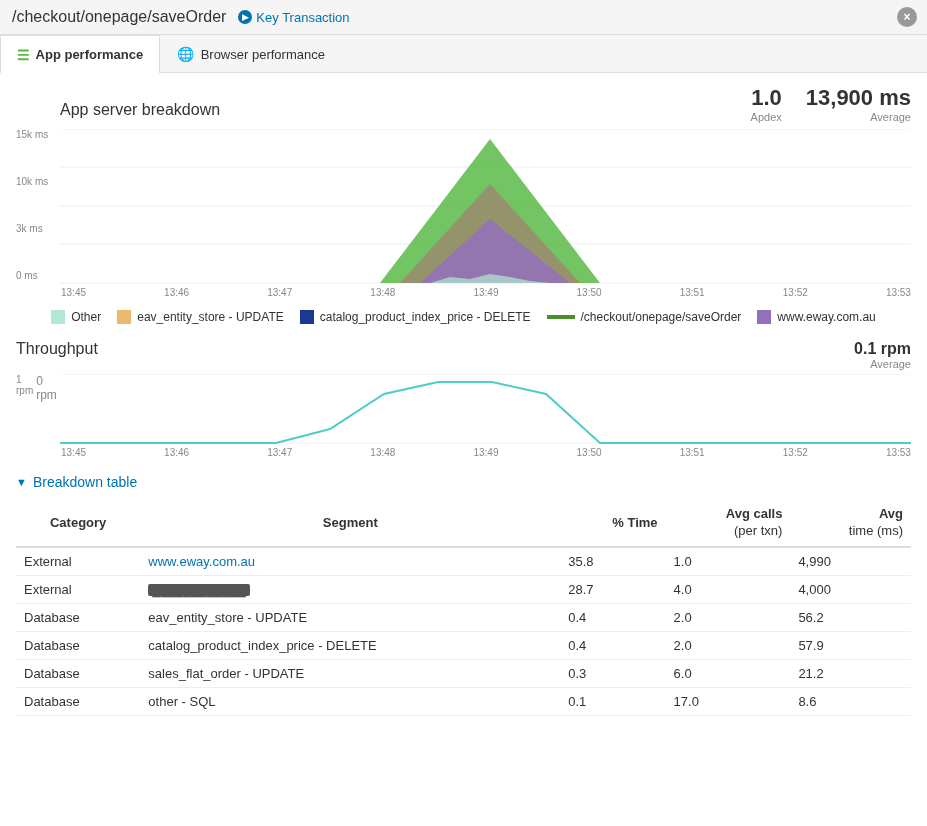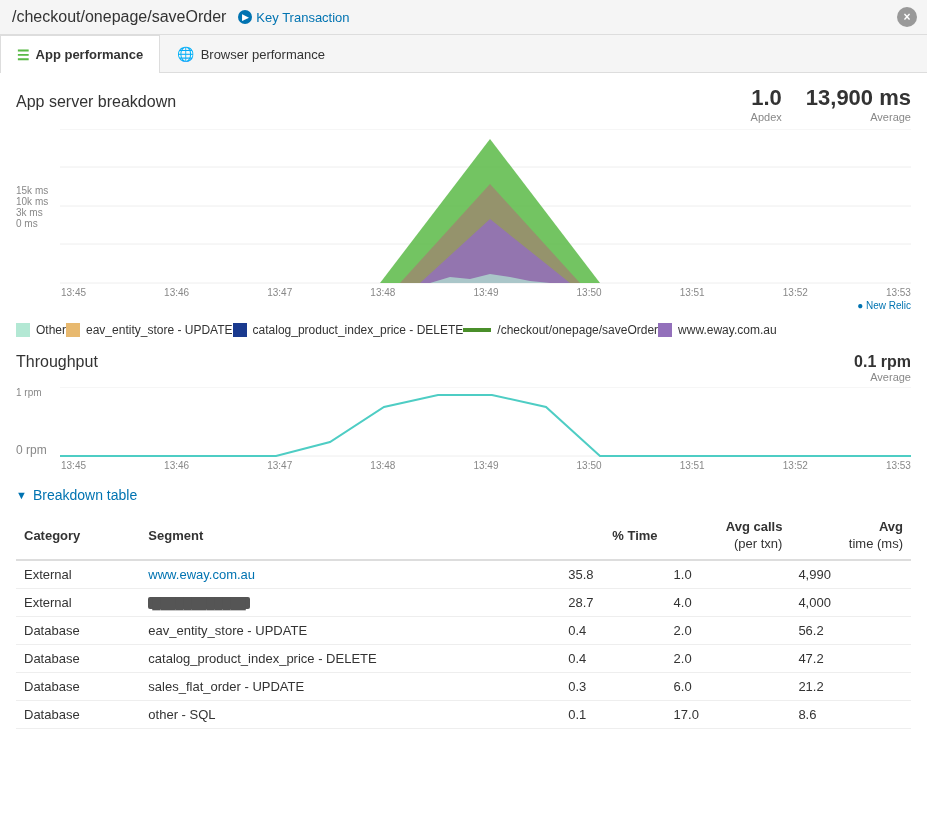--- a/index.html
+++ b/index.html
@@ -26,30 +26,30 @@
     
     .section-title { font-size: 16px; font-weight: normal; color: #333; margin-bottom: 4px; }
     .stat-block { text-align: right; }
     .stat-value { font-size: 22px; font-weight: bold; color: #333; }
     .stat-label { font-size: 11px; color: #888; }
     .chart-y-label { font-size: 10px; color: #888; padding-right: 4px; }
     .new-relic-label { text-align: right; font-size: 10px; color: #888; margin-right: 0; }
     .new-relic-label span { color: #0073b1; }
 
     
-    .legend { display: flex; flex-wrap: wrap; gap: 8px 0; margin: 12px 0; }
+    .legend { display: flex; flex-wrap: wrap; justify-content: center; gap: 8px 16px; margin: 12px 0; }
     .legend-item { display: flex; align-items: center; gap: 6px; font-size: 12px; }
     .legend-color { width: 14px; height: 14px; display: inline-block; }
     .legend-line { width: 28px; height: 4px; display: inline-block; }
 
     
     .breakdown-header { display: flex; align-items: center; gap: 6px; margin-bottom: 10px; font-size: 14px; color: #0073b1; cursor: pointer; }
     .breakdown-arrow { color: #0073b1; font-size: 11px; }
     table { width: 100%; border-collapse: collapse; }
-    thead th { text-align: left; padding: 6px 8px; font-weight: bold; font-size: 13px; border-bottom: 2px solid #ddd; }
+    thead th { text-align: center; padding: 6px 8px; font-weight: bold; font-size: 13px; border-bottom: 2px solid #ddd; }
     thead th.right { text-align: right; }
     tbody td { padding: 6px 8px; border-bottom: 1px solid #eee; font-size: 13px; }
     tbody td.right { text-align: left; }
     .segment-link { color: #0073b1; text-decoration: none; }
     .redacted { background: #555; color: #555; border-radius: 2px; font-size: 11px; }
     .th-multiline { text-align: right; line-height: 1.3; }
 
     
     svg { display: block; }
   </style>
@@ -72,38 +72,38 @@
   </div>
   <div class="tab tab-browser">
     <span class="tab-icon">🌐</span>
     <span>Browser performance</span>
   </div>
 </div>
 
 <div class="main">
 
   <div>
-    <div style="display:flex; justify-content:space-between; align-items:center; margin-bottom:6px;">
+    <div style="display:flex; justify-content:space-between; align-items:flex-end; margin-bottom:6px;margin-left:44px;">
       <span class="section-title">App server breakdown</span>
       <div style="display:flex; gap:24px;">
         <div class="stat-block">
           <div class="stat-value">1.0</div>
           <div class="stat-label">Apdex</div>
         </div>
         <div class="stat-block">
           <div class="stat-value">13,900 ms</div>
           <div class="stat-label">Average</div>
         </div>
       </div>
     </div>
 
     <div style="position:relative; margin-bottom:2px;">
       <div style="display:flex; gap:0;">
 
-        <div style="width:45px; display:flex; flex-direction:column; justify-content:center; height:155px; padding-top:0; padding-bottom:0;">
+        <div style="width:45px; display:flex; flex-direction:column; justify-content:flex-start; height:155px; padding-top:0; padding-bottom:0;gap:36px;">
           <span class="chart-y-label">15k ms</span>
           <span class="chart-y-label">10k ms</span>
           <span class="chart-y-label">3k ms</span>
           <span class="chart-y-label">0 ms</span>
         </div>
 
         <svg width="862" height="155">
 
           <line x1="0" y1="0" x2="862" y2="0" stroke="#eee" stroke-width="1"></line>
           <line x1="0" y1="38" x2="862" y2="38" stroke="#eee" stroke-width="1"></line>
@@ -125,24 +125,20 @@
         <span>13:45</span>
         <span>13:46</span>
         <span>13:47</span>
         <span>13:48</span>
         <span>13:49</span>
         <span>13:50</span>
         <span>13:51</span>
         <span>13:52</span>
         <span>13:53</span>
       </div>
-      <div class="new-relic-label" style="margin-left:45px; text-align:right; font-size:10px; color:#888; margin-top:2px;">
-        <span style="color:#0073b1;">●</span>
-        <span>New Relic</span>
-      </div>
     </div>
 
     <div class="legend">
       <div class="legend-item">
         <span class="legend-color" style="background:#b3e8d4;"></span>
         <span>Other</span>
       </div>
       <div class="legend-item">
         <span class="legend-color" style="background:#e8b96f;"></span>
         <span>eav_entity_store - UPDATE</span>
@@ -167,21 +163,21 @@
       <span class="section-title">Throughput</span>
       <div class="stat-block">
         <div class="stat-value" style="font-size:16px;">0.1 rpm</div>
         <div class="stat-label">Average</div>
       </div>
     </div>
 
     <div style="position:relative;">
       <div style="display:flex; gap:0;">
 
-        <div style="width:45px; display:flex; flex-direction:column; justify-content:space-between; height:70px;">
+        <div style="width:45px; display:flex; flex-direction:row; justify-content:space-between; height:70px;">
           <span style="font-size:10px; color:#888;">1 rpm</span>
           <span style="font-size:12px; color:#888;">0 rpm</span>
         </div>
 
         <svg width="862" height="70">
           <line x1="0" y1="0" x2="862" y2="0" stroke="#eee" stroke-width="1"></line>
           <line x1="0" y1="69" x2="862" y2="69" stroke="#eee" stroke-width="1"></line>
 
           <polyline points="0,69 108,69 216,69 270,55 324,20 378,8 432,8 486,20 540,69 648,69 756,69 862,69" fill="none" stroke="#4ecdc4" stroke-width="2"></polyline>
         </svg>
@@ -237,21 +233,21 @@
             <td>eav_entity_store - UPDATE</td>
             <td class="right">0.4</td>
             <td class="right">2.0</td>
             <td class="right">56.2</td>
           </tr>
           <tr>
             <td>Database</td>
             <td>catalog_product_index_price - DELETE</td>
             <td class="right">0.4</td>
             <td class="right">2.0</td>
-            <td class="right">47.2</td>
+            <td class="right">57.9</td>
           </tr>
           <tr>
             <td>Database</td>
             <td>sales_flat_order - UPDATE</td>
             <td class="right">0.3</td>
             <td class="right">6.0</td>
             <td class="right">21.2</td>
           </tr>
           <tr>
             <td>Database</td>

